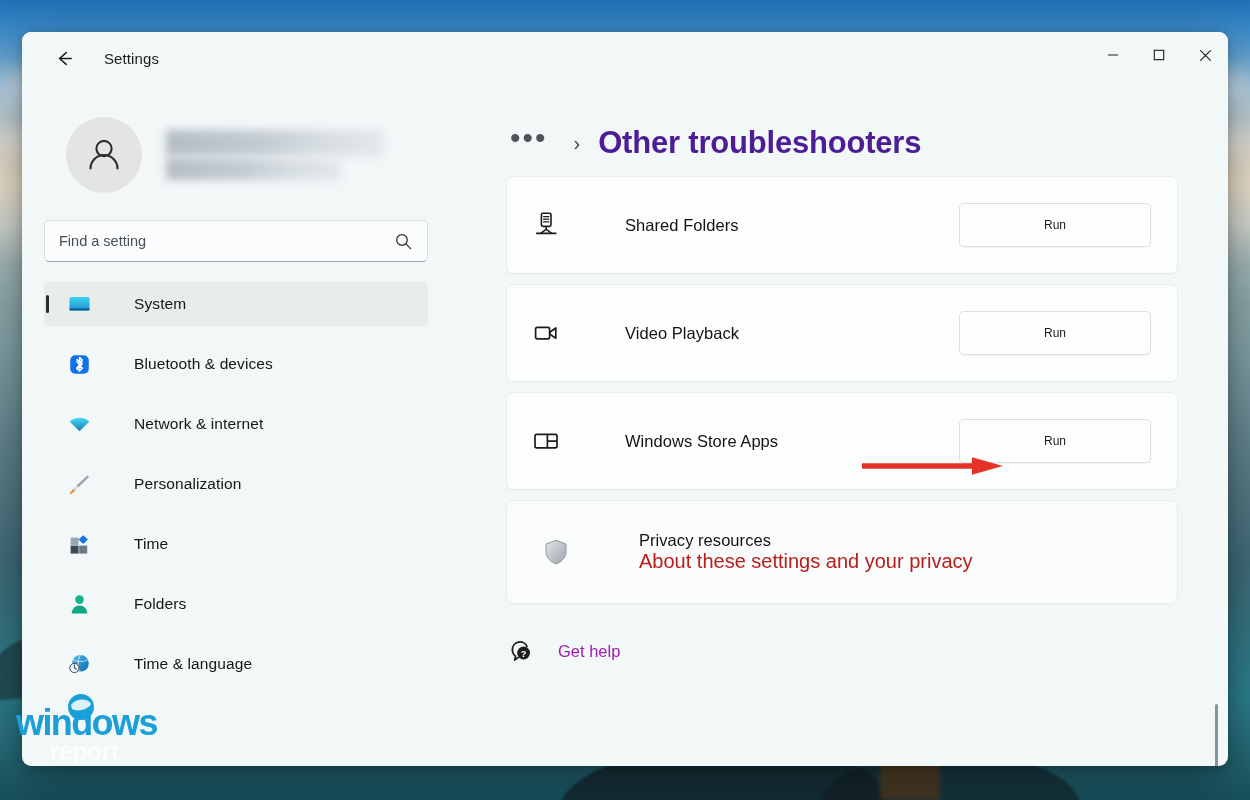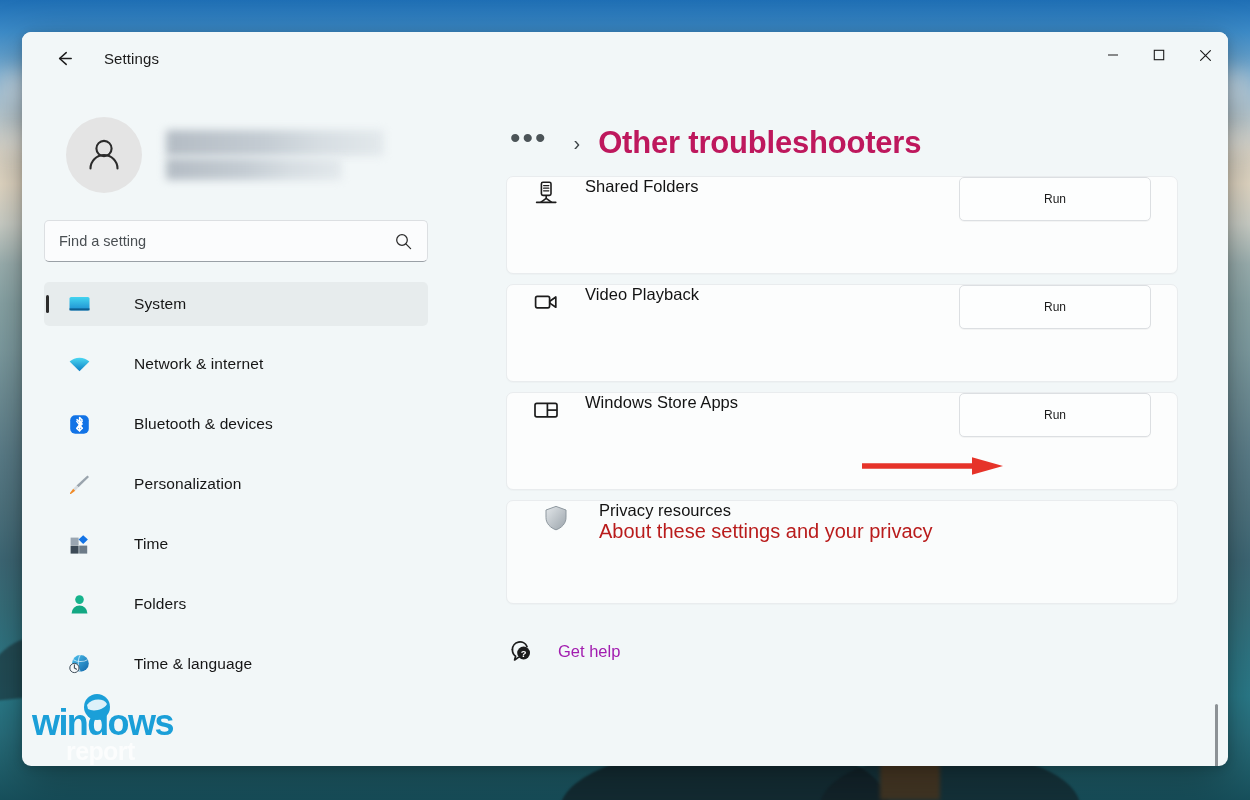--- a/index.html
+++ b/index.html
@@ -221,35 +221,37 @@
     padding: 6px 4px 16px 4px;
   }
   .crumb-sep {
     margin: 0 18px 0 22px;
     color: #3c4347;
     font-size: 20px;
     line-height: 1;
   }
   .page-title {
     font-size: 31px;
-    color: #be185d;
+    color: #4c1d95;
     font-weight: 600;
     letter-spacing: -.2px;
   }
 
   .cards { padding-right: 50px; }
   .card {
     background: #fcfdfd;
     border: 1px solid #e9ecee;
     border-radius: 7px;
     margin-bottom: 10px;
     display: flex;
+    align-items: center;
     padding: 0 26px 0 22px;
     height: 98px;
     box-shadow: 0 1px 1px rgba(0,0,0,0.025);
+    gap: 40px;
   }
   .card-icon {
     width: 34px; height: 34px;
     flex: 0 0 34px;
     display: flex; align-items: center; justify-content: center;
     margin-right: 22px;
   }
   .card-text { flex: 1; min-width: 0; }
   .card-title {
     font-size: 16.5px;
@@ -315,21 +317,21 @@
     left: 860px;
     top: 455px;
     width: 146px;
     height: 22px;
     pointer-events: none;
   }
 
   
   #watermark {
     position: absolute;
-    left: 32px;
+    left: 16px;
     top: 706px;
     width: 200px;
     pointer-events: none;
     user-select: none;
   }
   #watermark .wm-main {
     font-size: 36px;
     font-weight: 700;
     letter-spacing: -1.6px;
     color: #1b9fd8;
@@ -429,43 +431,43 @@
                 <rect x="2.5" y="5" width="20" height="13.4" rx="1.6" fill="url(#gMon)"></rect>
                 <rect x="2.5" y="16.4" width="20" height="2" fill="#0d5f90"></rect>
               </svg>
             </span>
             <span class="nav-label">System</span>
           </div>
 
           <div class="navitem">
             <span class="nav-icon">
               <svg width="25" height="25" viewBox="0 0 25 25">
+                <rect x="3.2" y="3.2" width="18.6" height="18.6" rx="5" fill="#1273e6"></rect>
+                <path d="M10 7.6 L15.2 12 L10 16.6 M12.6 5.6 V19 L10 16.6 M12.6 12 L15.2 12" fill="none" stroke="#ffffff" stroke-width="1.45" stroke-linejoin="round" stroke-linecap="round"></path>
+                <path d="M12.6 5.6 L15.2 8 L12.6 10.3" fill="none" stroke="#ffffff" stroke-width="1.45" stroke-linejoin="round" stroke-linecap="round"></path>
+                <path d="M12.6 14 L15.2 16.3 L12.6 18.8" fill="none" stroke="#ffffff" stroke-width="1.45" stroke-linejoin="round" stroke-linecap="round"></path>
+                <path d="M9.8 9.4 L15.2 16.3 M9.8 16.3 L15.2 9.4" stroke="#ffffff" stroke-width="1.45" stroke-linecap="round"></path>
+              </svg>
+            </span>
+            <span class="nav-label">Bluetooth &amp; devices</span>
+          </div>
+
+          <div class="navitem">
+            <span class="nav-icon">
+              <svg width="25" height="25" viewBox="0 0 25 25">
                 <defs>
                     <linearGradient id="gWifi" x1="0" y1="0" x2="0" y2="1">
                   <stop offset="0" stop-color="#4cd8f2"></stop>
                       <stop offset="1" stop-color="#0b7ec4"></stop>
                 </linearGradient>
                   </defs>
                 <path d="M2.6 9.6 A14.5 14.5 0 0 1 22.4 9.6 L12.5 19.3 Z" fill="url(#gWifi)"></path>
               </svg>
             </span>
             <span class="nav-label">Network &amp; internet</span>
-          </div>
-
-          <div class="navitem">
-            <span class="nav-icon">
-              <svg width="25" height="25" viewBox="0 0 25 25">
-                <rect x="3.2" y="3.2" width="18.6" height="18.6" rx="5" fill="#1273e6"></rect>
-                <path d="M10 7.6 L15.2 12 L10 16.6 M12.6 5.6 V19 L10 16.6 M12.6 12 L15.2 12" fill="none" stroke="#ffffff" stroke-width="1.45" stroke-linejoin="round" stroke-linecap="round"></path>
-                <path d="M12.6 5.6 L15.2 8 L12.6 10.3" fill="none" stroke="#ffffff" stroke-width="1.45" stroke-linejoin="round" stroke-linecap="round"></path>
-                <path d="M12.6 14 L15.2 16.3 L12.6 18.8" fill="none" stroke="#ffffff" stroke-width="1.45" stroke-linejoin="round" stroke-linecap="round"></path>
-                <path d="M9.8 9.4 L15.2 16.3 M9.8 16.3 L15.2 9.4" stroke="#ffffff" stroke-width="1.45" stroke-linecap="round"></path>
-              </svg>
-            </span>
-            <span class="nav-label">Bluetooth &amp; devices</span>
           </div>
 
           <div class="navitem">
             <span class="nav-icon">
               <svg width="25" height="25" viewBox="0 0 25 25">
                 <path d="M20.4 3.4 L22 5 L11.5 15.3 L9.5 13.4 Z" fill="#9aa4ad"></path>
                 <path d="M9.5 13.4 L11.5 15.3 L8.2 18.7 L6.2 16.8 Z" fill="#d7dce0"></path>
                 <path d="M6.2 16.8 L8.2 18.7 L4.2 21.8 C3.2 22.4 2.6 21.6 3.2 20.7 Z" fill="#f08a26"></path>
               </svg>
             </span>

